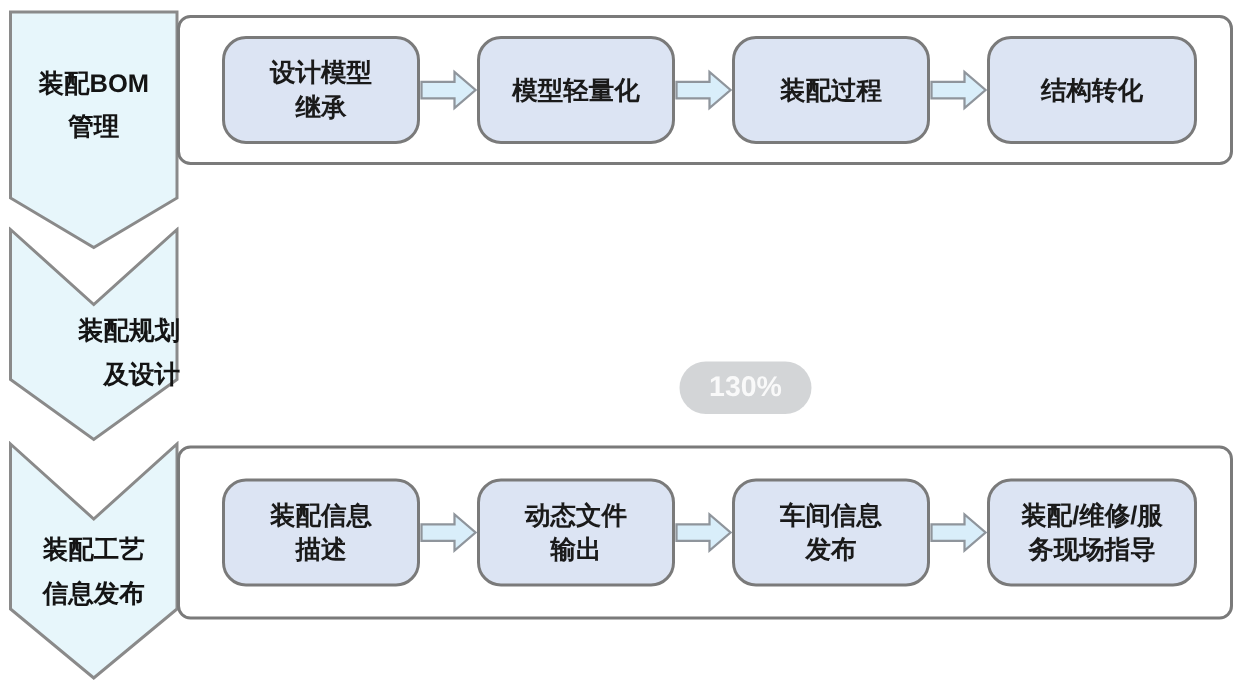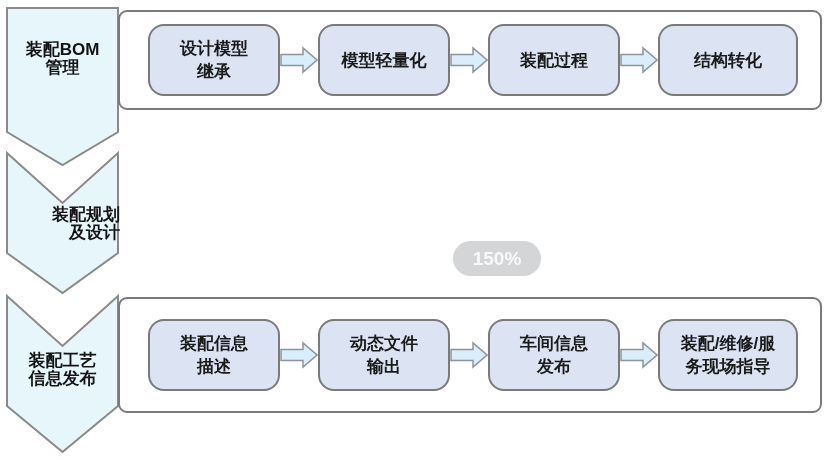--- a/index.html
+++ b/index.html
@@ -18,21 +18,21 @@
   .chev-3 { top: 294px; }
   .chevron polygon { fill: #e7f6fb; stroke: #8a8a8a; stroke-width: 2; }
   .stage-label {
     position: absolute;
     left: 5px;
     width: 115px;
     text-align: center;
     font-size: 17px;
     font-weight: bold;
     color: #141414;
-    line-height: 18px;
+    line-height: 29px;
     white-space: pre-line;
     z-index: 2;
   }
   .lbl-1 { top: 41px; }
   .lbl-2 { top: 206px; text-align: right; }
   .lbl-3 { top: 352px; }
   
   .panel {
     position: absolute;
     left: 118px;
@@ -141,15 +141,15 @@
       </svg>
     <div class="node">车间信息
 发布</div>
     <svg class="arrow" viewBox="0 0 38 28">
         <polygon points="1,8.5 23,8.5 23,2 37,14 23,26 23,19.5 1,19.5"></polygon>
       </svg>
     <div class="node wide">装配/维修/服
 务现场指导</div>
   </div>
 
-  <div class="zoom-pill">150%</div>
+  <div class="zoom-pill">130%</div>
 
 </div>
 
 </body></html>

